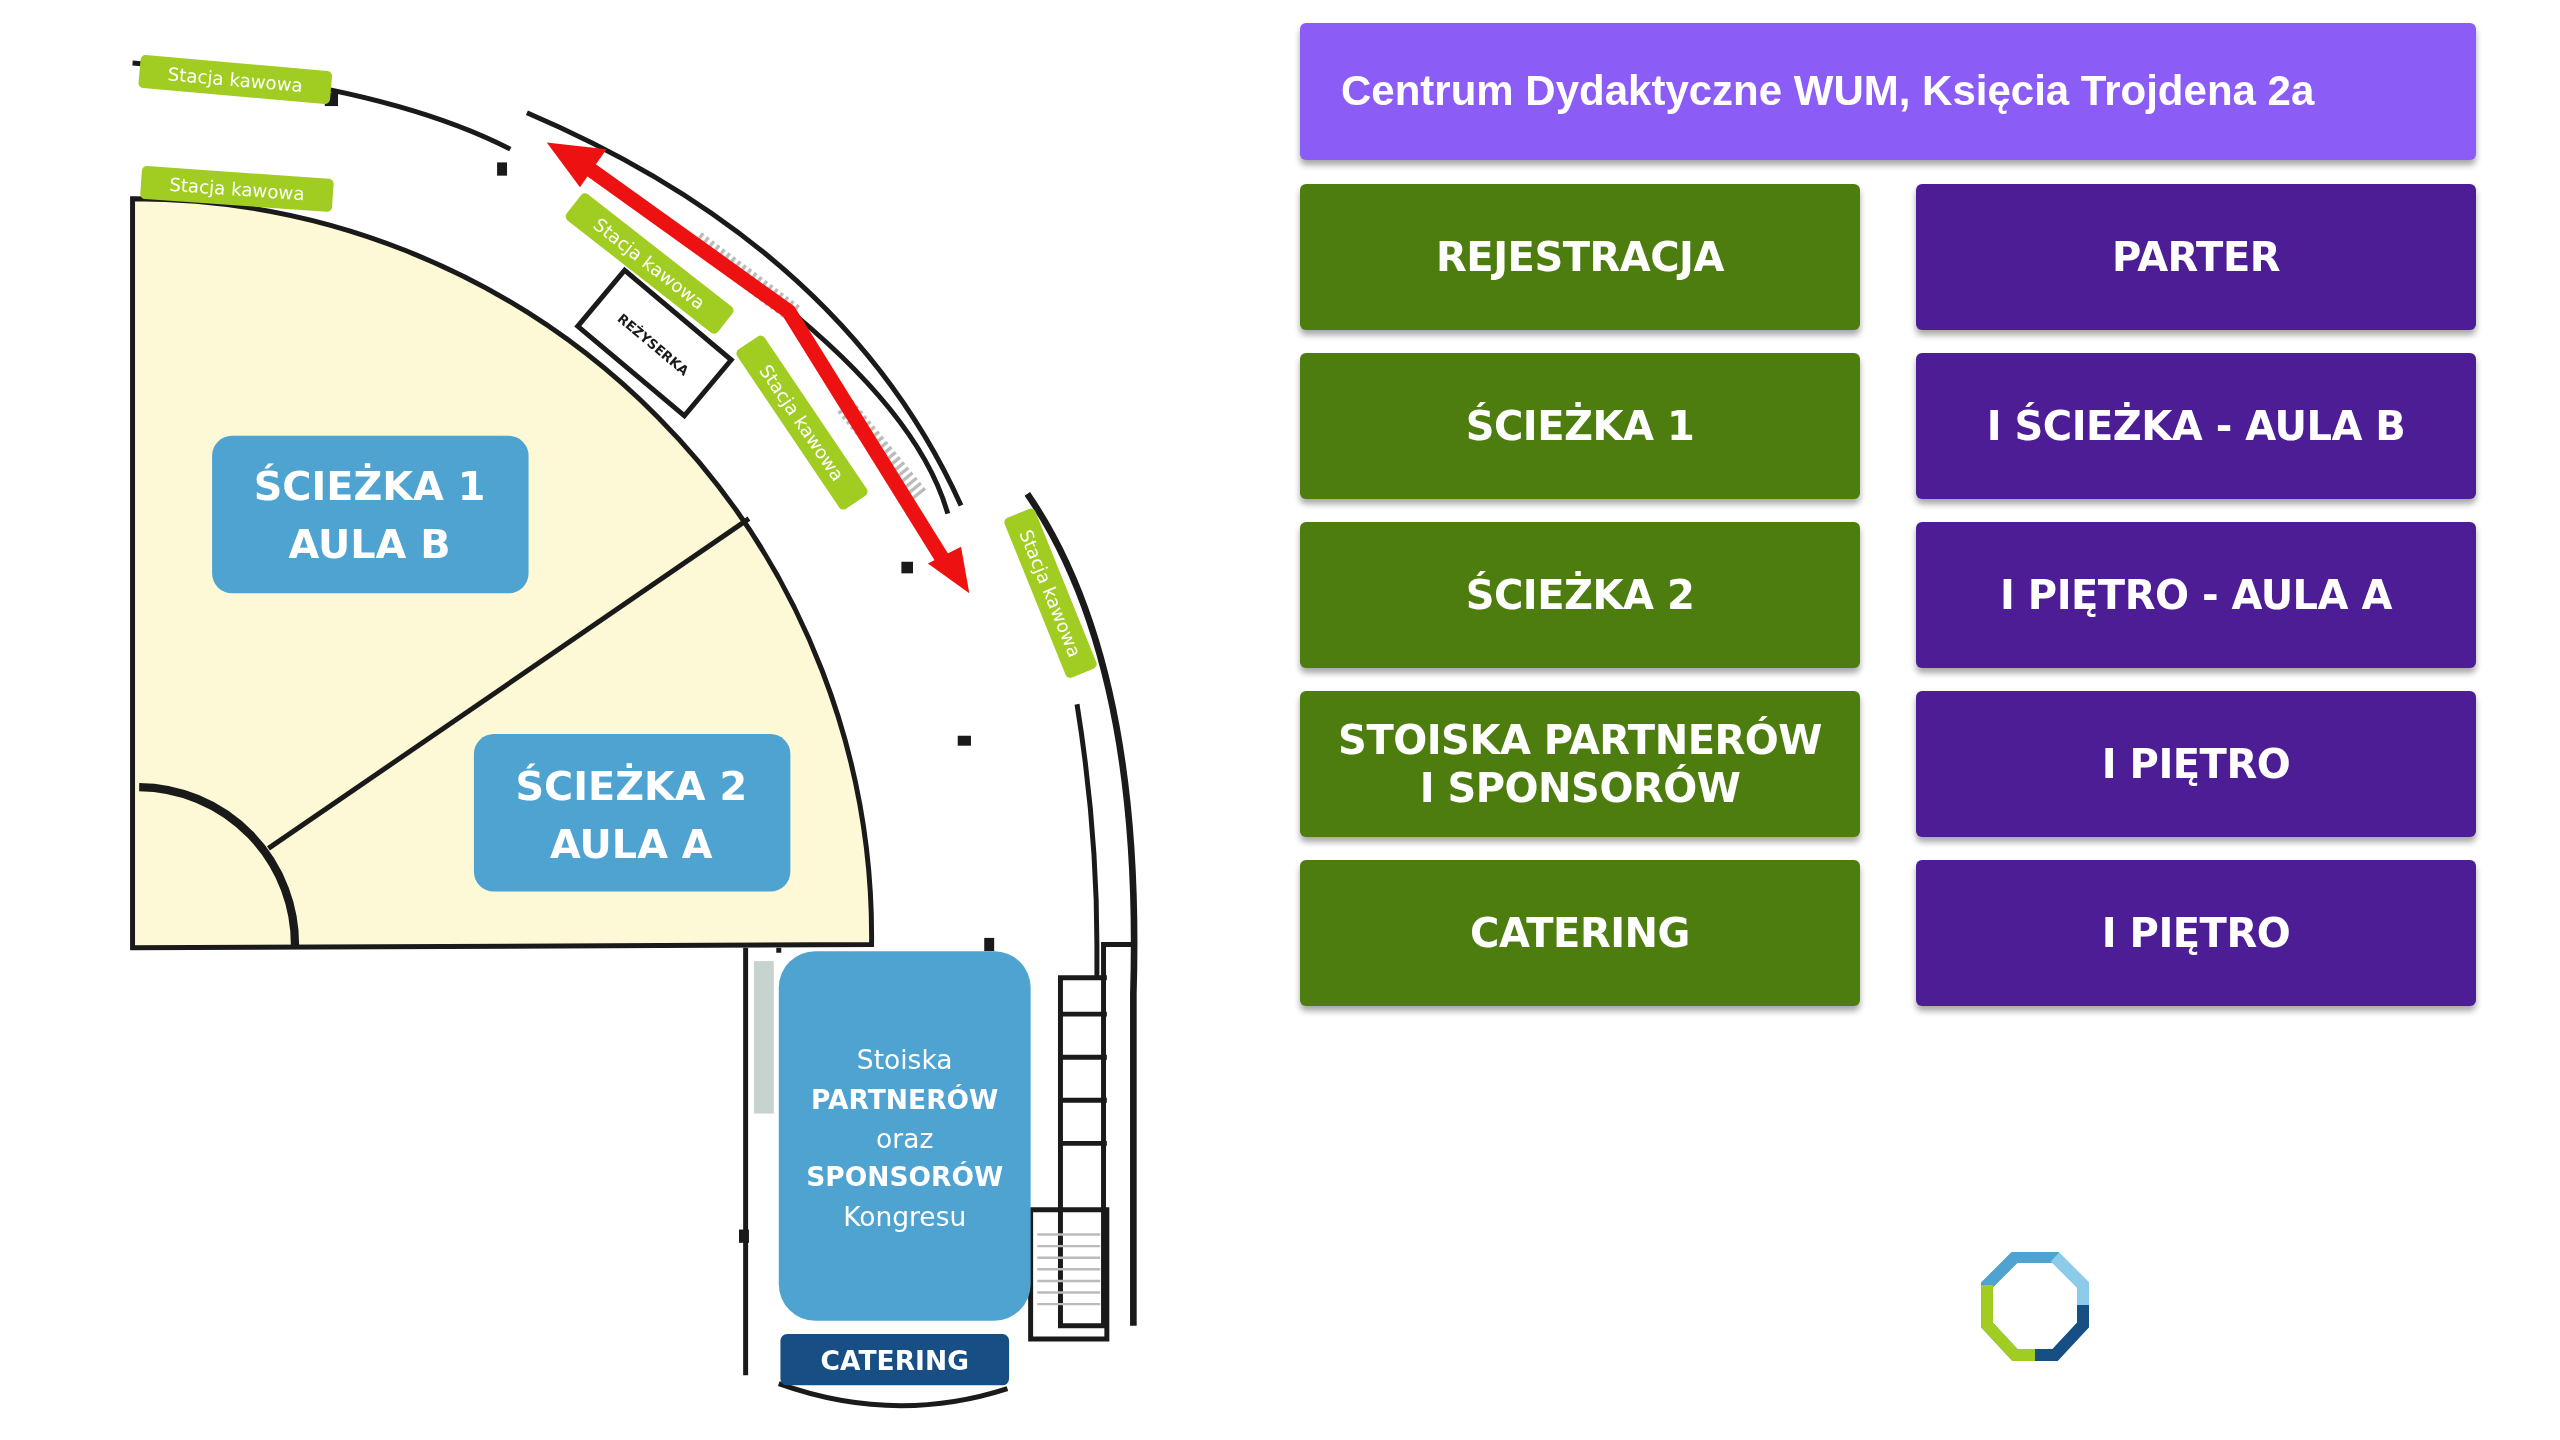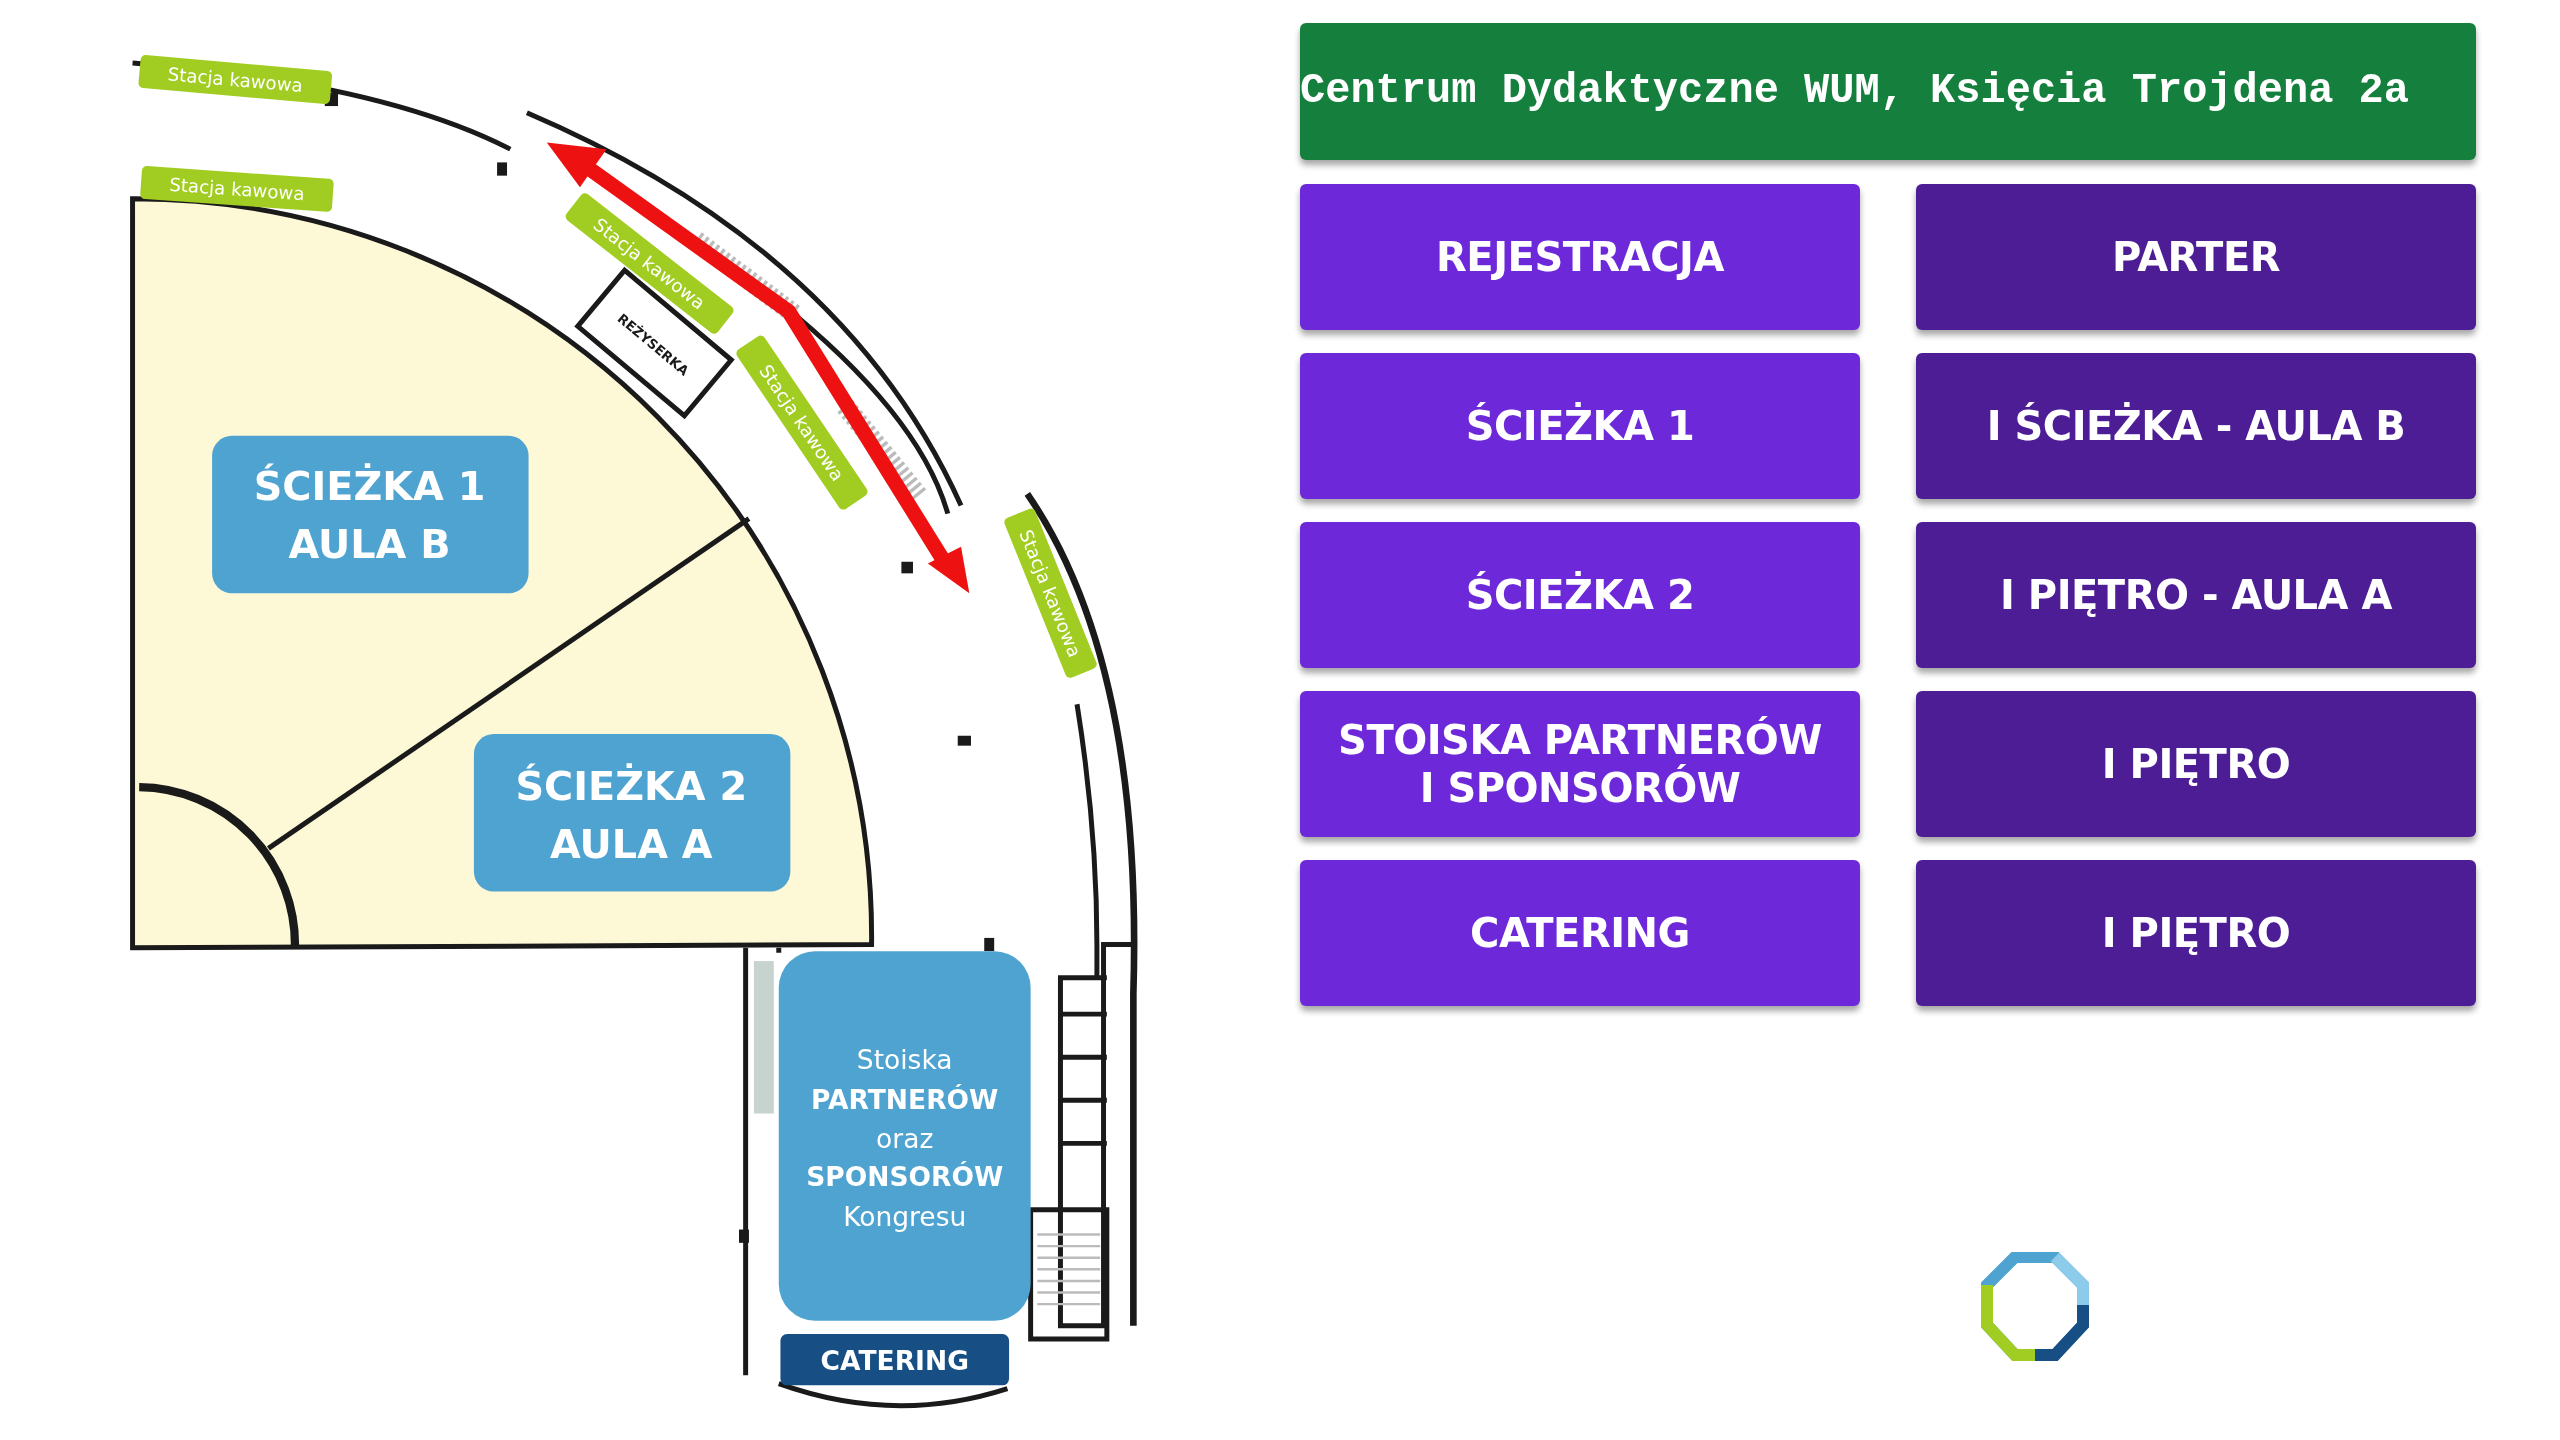--- a/index.html
+++ b/index.html
@@ -1,23 +1,23 @@
 <!DOCTYPE html>
 <html><head>
 <meta charset="utf-8">
 <style>
   html, body { margin:0; padding:0; background:#ffffff; }
   body { width:2560px; height:1440px; position:relative; overflow:hidden; font-family:"Liberation Sans", "DejaVu Sans", sans-serif; }
   #map { position:absolute; left:0; top:0; width:2560px; height:1440px; }
   .tile { position:absolute; display:flex; align-items:center; justify-content:center; text-align:center;
           color:#ffffff; font-family:"DejaVu Sans", sans-serif; font-weight:bold; border-radius:6px;
           box-shadow:0 5px 6px rgba(0,0,0,0.35); line-height:1.2; letter-spacing:-0.5px; }
-  .title { left:1300px; top:23px; width:1176px; height:137px; background:#15803d; justify-content:flex-start;
-           box-sizing:border-box; font-size:42px; font-family:Liberation Mono, monospace; letter-spacing:0; }
-  .green { background:#6d28d9; left:1300px; width:560px; height:146px; font-size:40px; }
+  .title { left:1300px; top:23px; width:1176px; height:137px; background:#8b5cf6; justify-content:flex-start;
+           padding-left:41px; box-sizing:border-box; font-size:42px; font-family:Liberation Sans, sans-serif; letter-spacing:0; }
+  .green { background:#4d7c0f; left:1300px; width:560px; height:146px; font-size:40px; }
   .blue { background:#4c1d95; left:1916px; width:560px; height:146px; font-size:40px; }
   .r0 { top:184px; } .r1 { top:353px; } .r2 { top:522px; } .r3 { top:691px; } .r4 { top:860px; }
   .logo { position:absolute; left:1980px; top:1250px; width:520px; height:120px; }
   .logo-text { position:absolute; left:130px; top:0; font-family:"DejaVu Sans", sans-serif; color:#3187ba; font-size:28px; line-height:39px; letter-spacing:0.5px; }
   .logo-text .b { font-weight:bold; }
   .map-text { font-family:"DejaVu Sans", sans-serif; }
 </style>
 </head>
 <body>
 

